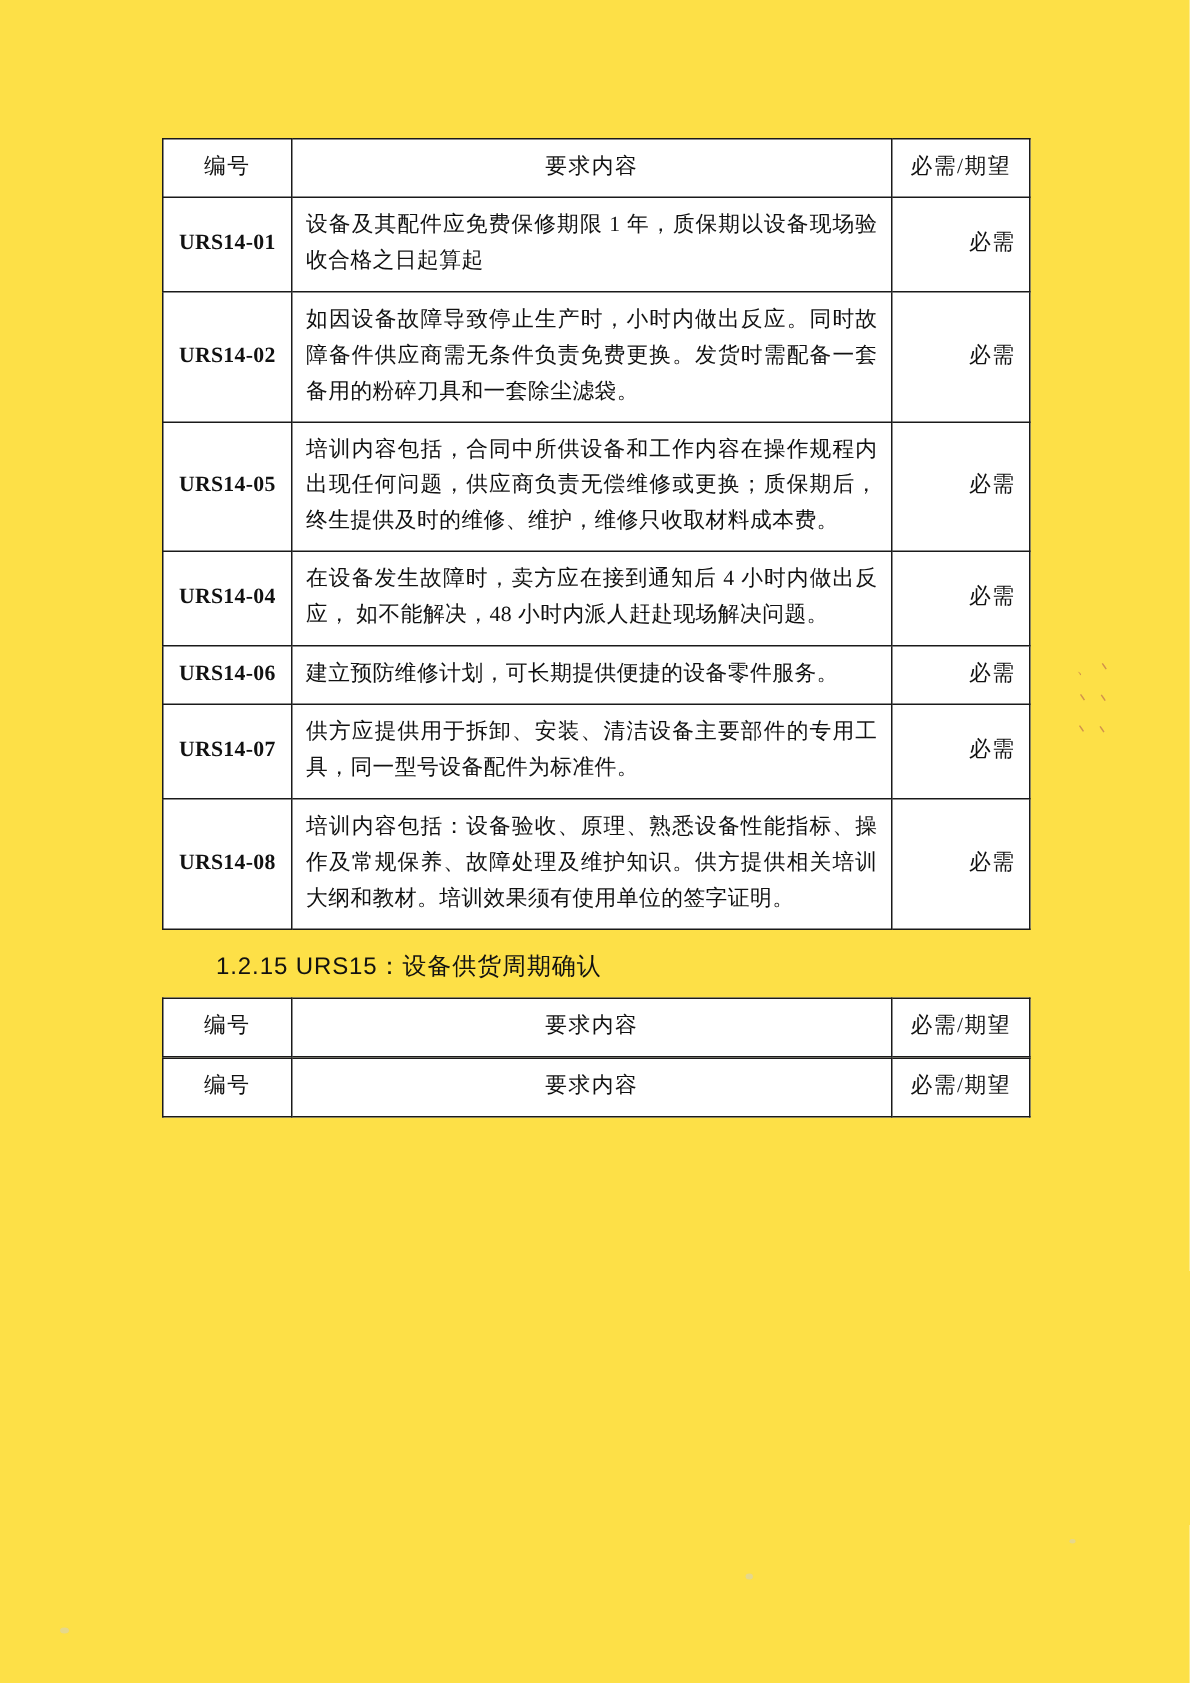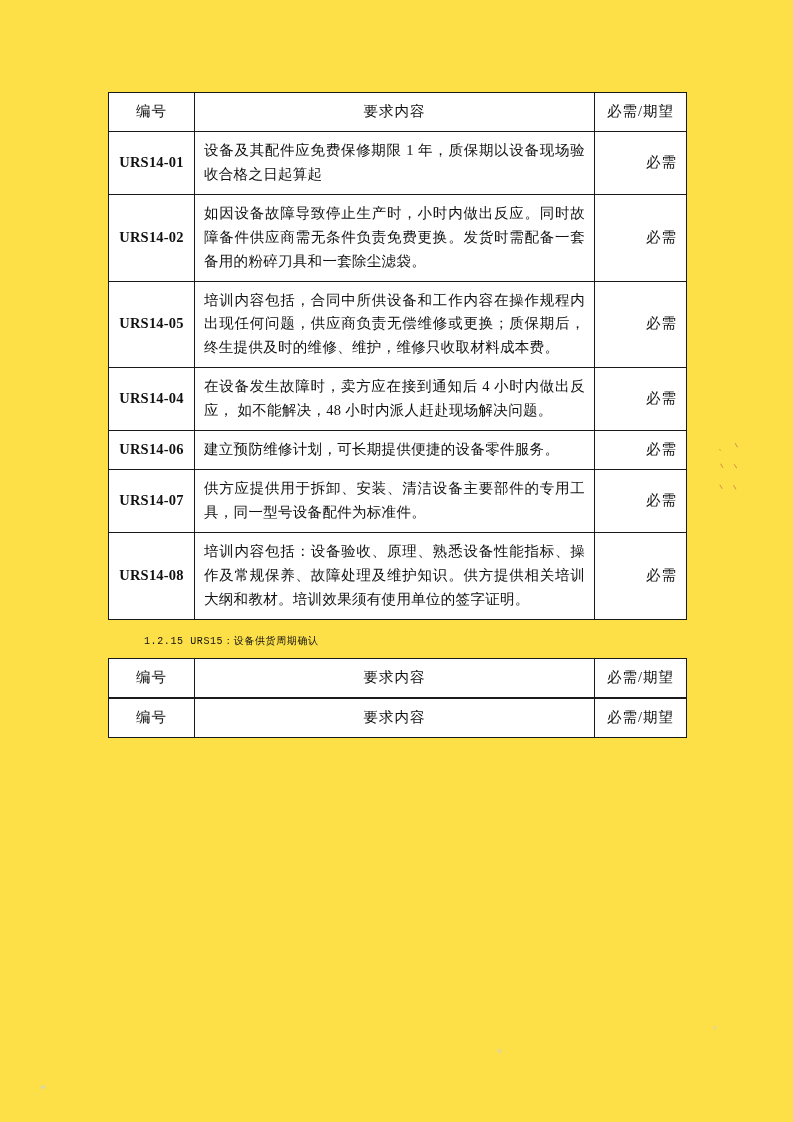--- a/index.html
+++ b/index.html
@@ -62,24 +62,24 @@
   .cell-body {
     text-align: justify;
     text-justify: inter-ideograph;
     letter-spacing: 0.3px;
   }
   .cell-need {
     text-align: right;
     letter-spacing: 1px;
   }
   .section-title {
-    font-size: 10px;
+    font-size: 16px;
     margin: 14px 0 10px 36px;
     letter-spacing: 0.6px;
-    font-family: Liberation Mono, monospace;
+    font-family: Liberation Sans, sans-serif;
   }
   
   .margin-marks {
     position: absolute;
     right: 52px;
     top: 436px;
     width: 26px;
     height: 130px;
     color: #b0544f;
     font-size: 11px;

